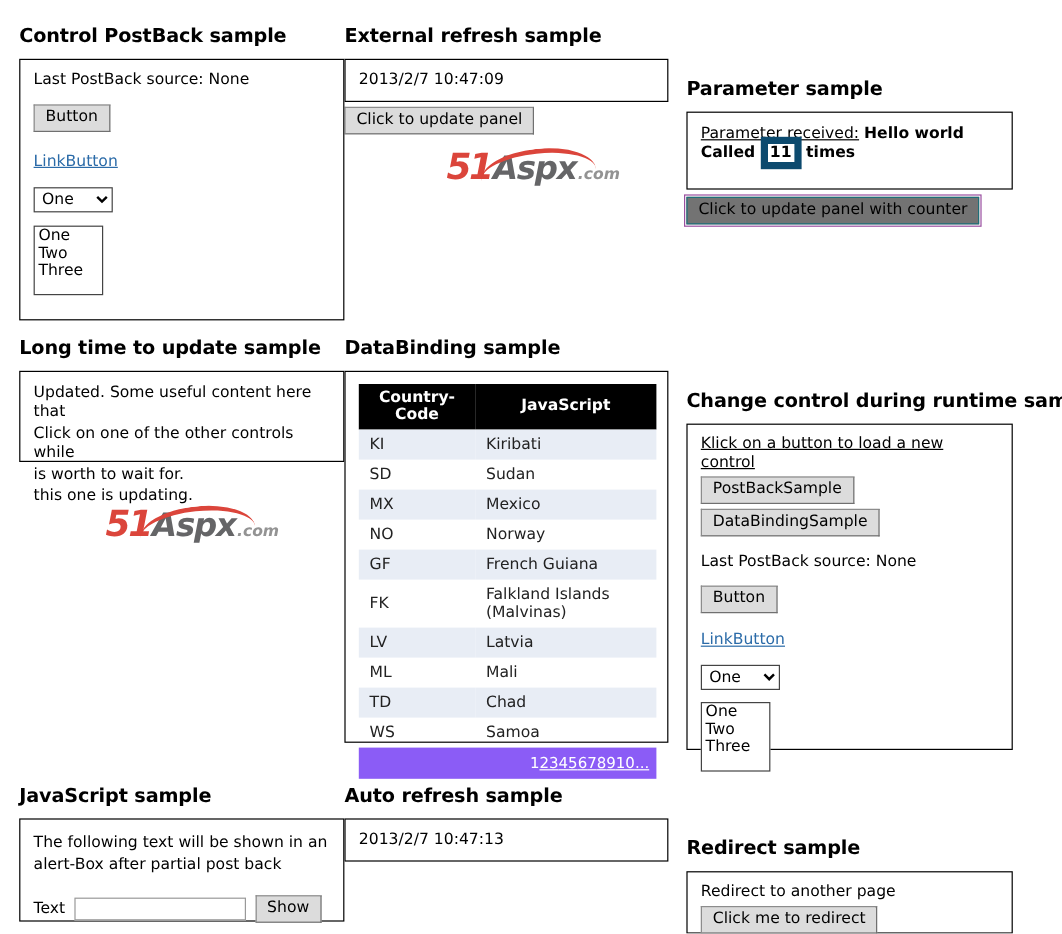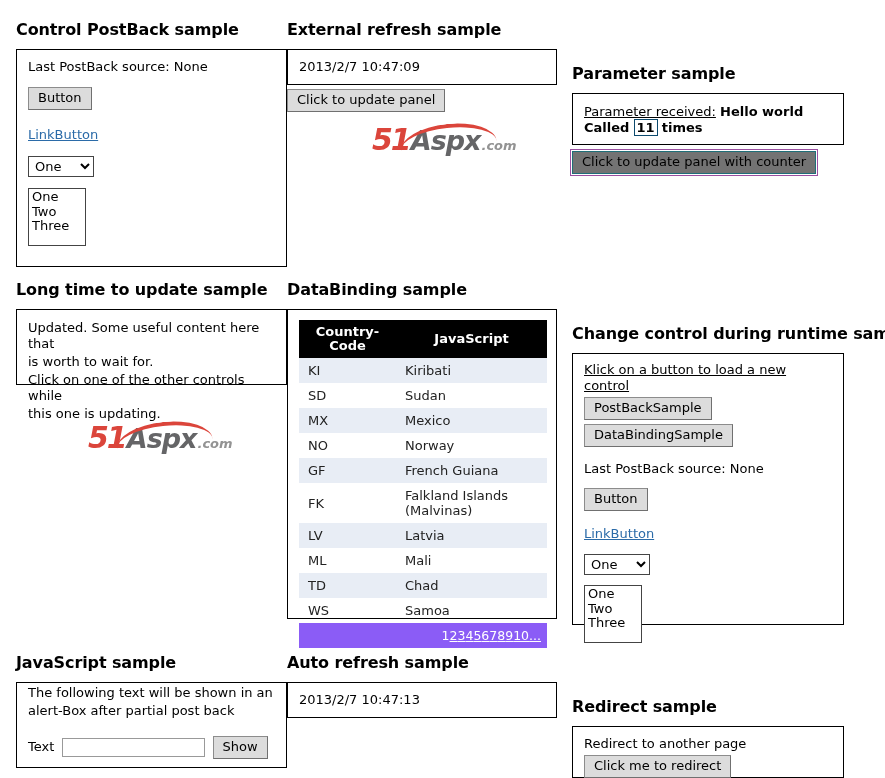--- a/index.html
+++ b/index.html
@@ -92,25 +92,25 @@
     overflow:hidden;
   }
   .listbox div{white-space:nowrap;}
 
   a.lnk{color:#2b6ba8;text-decoration:underline;font-size:13px;}
 
   .txt-line{margin:0 0 2px 0;line-height:16px;}
   .spacer10{height:10px;}
 
   
-  .param-panel{height:52px;padding-top:10px;}
+  .param-panel{height:65px;padding-top:10px;}
   .param-line{line-height:16px;white-space:nowrap;}
   .under{text-decoration:underline;}
   .boxnum{
-    border:1px solid #0c4a6e;
+    border:6px solid #0c4a6e;
     padding:0 2px;
     font-weight:bold;
   }
 
   
   .grid-panel{padding:10px 10px 10px 11px;}
   table.dg{
     border-collapse:collapse;
     width:248px;
     font-size:13px;
@@ -244,22 +244,22 @@
 </div>
 </div>
 
 <div class="grid" style="top:280px;">
 <div class="row">
 
   <div class="cell">
     <h2 class="sample-title">Long time to update sample</h2>
     <div class="panel" style="width:271px;height:76px;padding-top:10px;">
       <div class="txt-line">Updated. Some useful content here that</div>
+      <div class="txt-line">Click on one of the other controls while</div>
       <div class="txt-line">is worth to wait for.</div>
-      <div class="txt-line">Click on one of the other controls while</div>
       <div class="txt-line">this one is updating.</div>
     </div>
   </div>
 
   <div class="cell c2">
     <h2 class="sample-title">DataBinding sample</h2>
     <div class="panel grid-panel" style="width:270px;height:310px;">
       <table class="dg">
         <thead>
           <tr>
@@ -344,21 +344,21 @@
   </div>
 
 </div>
 </div>
 
 <div class="grid" style="top:653px;">
 <div class="row">
 
   <div class="cell">
     <h2 class="sample-title">JavaScript sample</h2>
-    <div class="panel" style="width:271px;height:86px;padding-top:2px;">
+    <div class="panel" style="width:271px;height:86px;padding-top:12px;">
       <div class="txt-line">The following text will be shown in an</div>
       <div class="txt-line">alert-Box after partial post back</div>
       <div style="height:15px;"></div>
       <span>Text</span>
       <input class="txt" type="text" style="width: 143px; vertical-align: middle; margin: 0px 3px 0px 4px;" placeholder="">
       <button class="btn" style="vertical-align:middle;">Show</button>
     </div>
   </div>
 
   <div class="cell c2">

